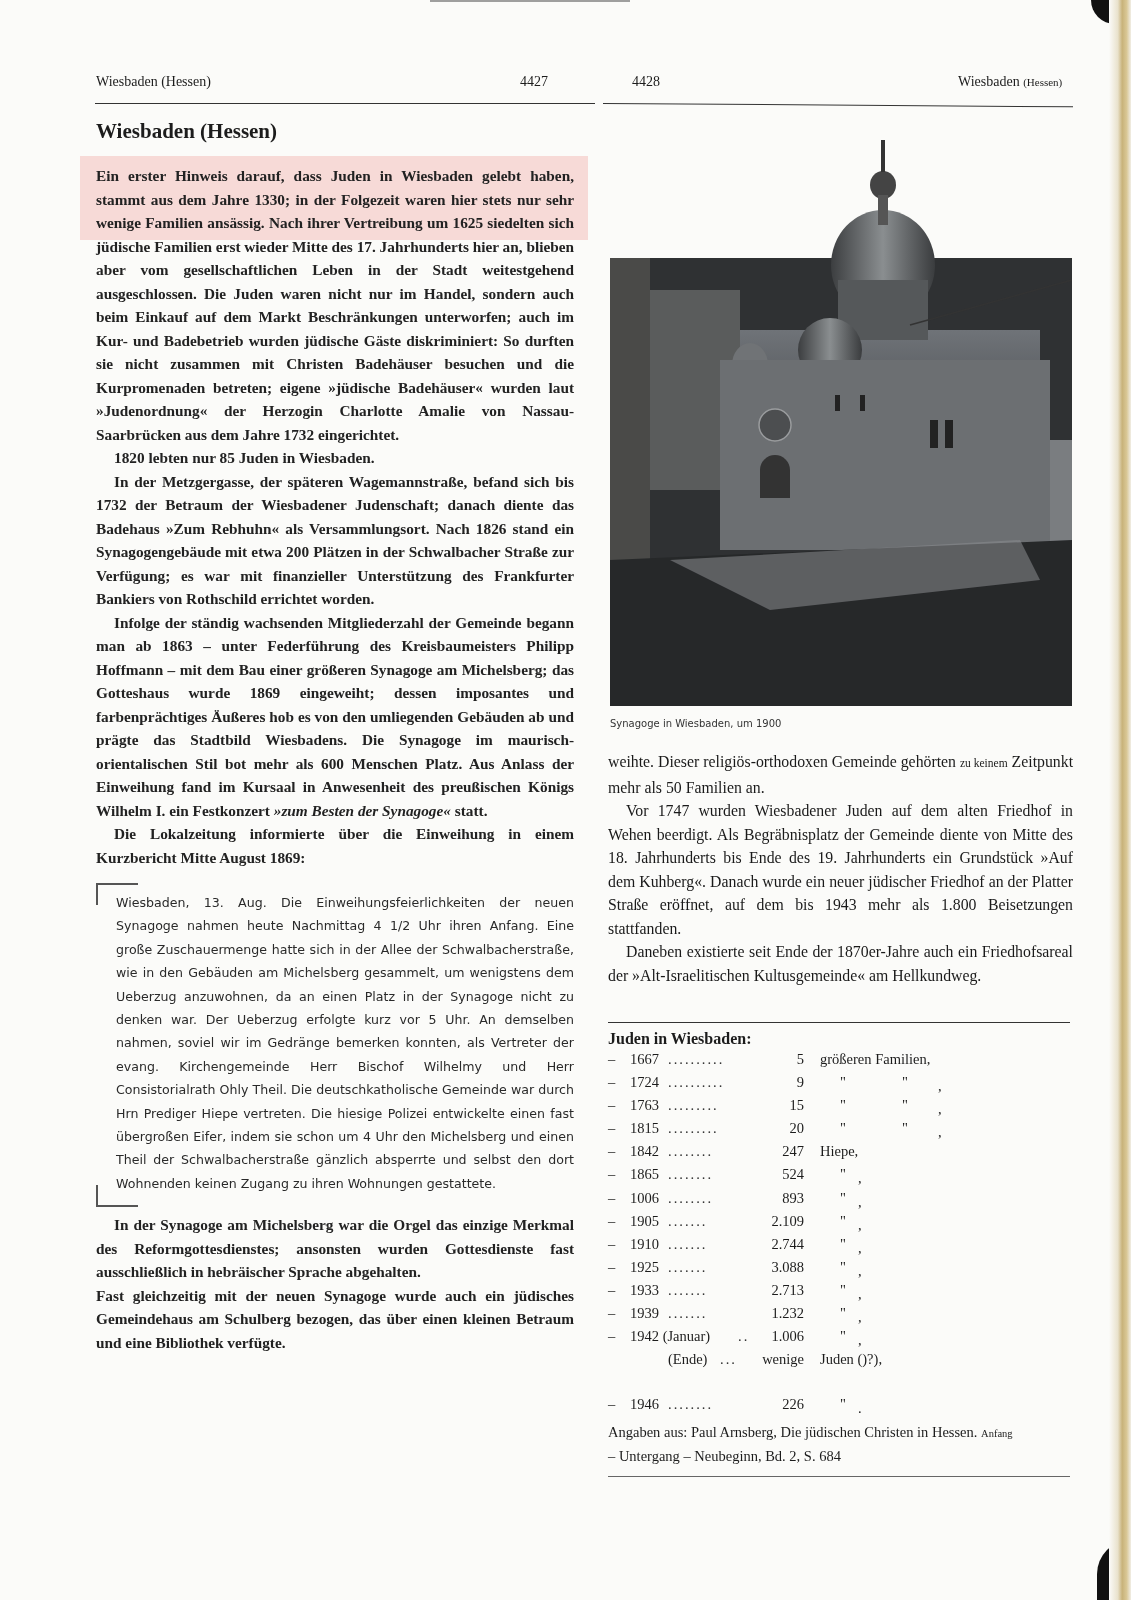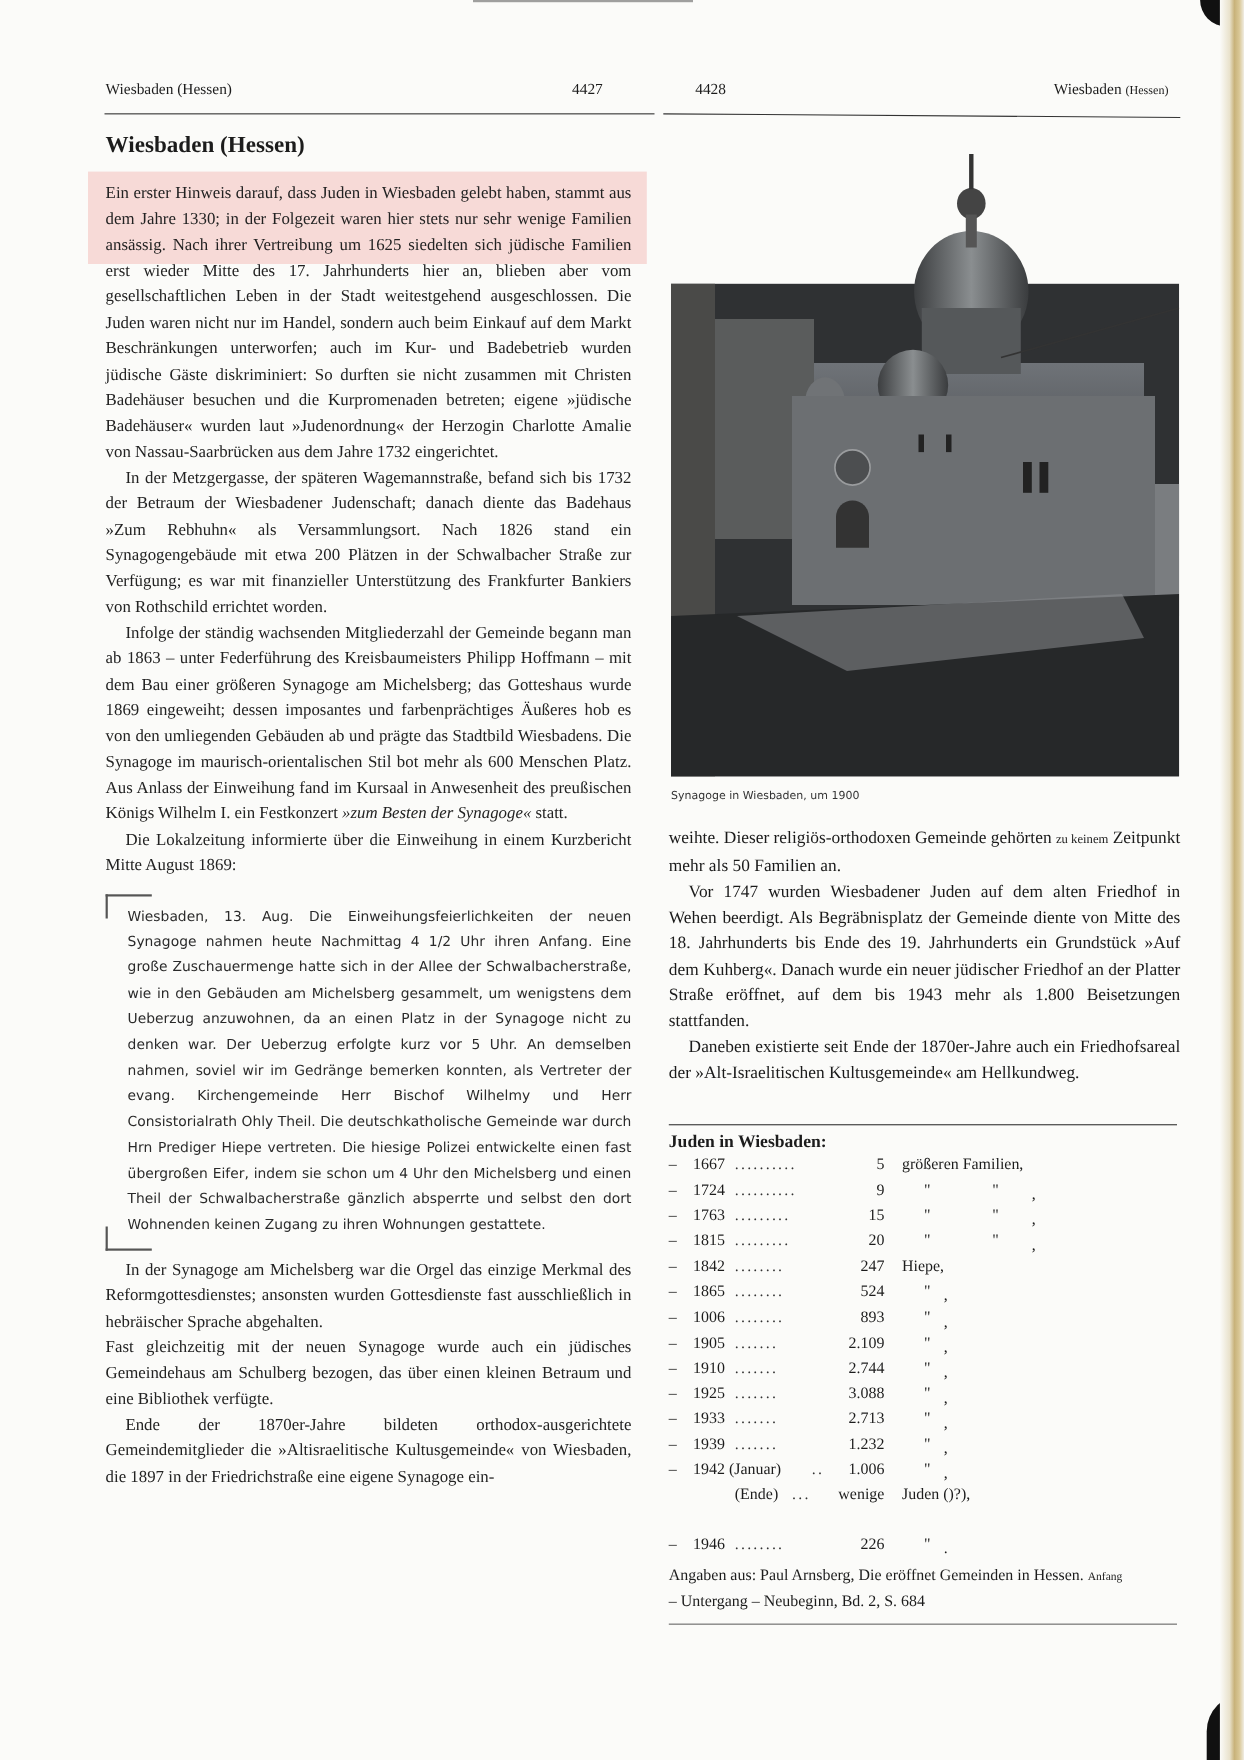--- a/index.html
+++ b/index.html
@@ -13,21 +13,21 @@
   .rh-left { left:96px; }
   .rh-pl { left:520px; }
   .rh-pr { left:632px; }
   .rh-right { left:958px; font-size:14px; }
   .rh-right small { font-size:11px; }
   .rule-left { position:absolute; left:95px; top:103px; width:500px; height:1px; background:#333; }
   .rule-right { position:absolute; left:603px; top:103px; width:470px; height:1px; background:#333; transform:rotate(0.4deg); transform-origin:left; }
 
   .col-left { position:absolute; left:96px; top:115px; width:478px; }
   .title { font-size:21px; font-weight:bold; margin:4px 0 20px 0; }
-  .p { font-size:15.3px; line-height:23.5px; text-align:justify; margin:0; font-weight:normal; color:#222; }
+  .p { font-size:15.3px; line-height:23.5px; text-align:justify; margin:0; font-weight:bold; color:#222; }
   .p.ind { text-indent:18px; }
   .hl-block { position:absolute; left:80px; top:156px; width:508px; height:84px; background:#f6d3d1; opacity:.85; }
   .quote { position:relative; margin:22px 0 18px 0; padding-left:20px; font-family:"DejaVu Sans","Liberation Sans",sans-serif; font-size:12.6px; line-height:23.4px; text-align:justify; color:#2a2a2a; }
   .qbr-top { position:absolute; left:0; top:-8px; width:40px; height:20px; border-left:2px solid #555; border-top:2px solid #555; }
   .qbr-bot { position:absolute; left:0; bottom:-12px; width:40px; height:20px; border-left:2px solid #555; border-bottom:2px solid #555; }
   .italic { font-style:italic; }
 
   .photo { position:absolute; left:610px; top:140px; width:462px; height:566px; }
   .caption { position:absolute; left:610px; top:718px; font-family:"DejaVu Sans","Liberation Sans",sans-serif; font-size:10px; color:#333; }
   .col-right { position:absolute; left:608px; top:750px; width:465px; }
@@ -64,31 +64,31 @@
 <div class="running rh-pr">4428</div>
 <div class="running rh-right"><span>Wiesbaden</span> <small>(Hessen)</small></div>
 <div class="rule-left"></div>
 <div class="rule-right"></div>
 
 <div class="hl-block"></div>
 
 <div class="col-left">
   <div class="title">Wiesbaden (Hessen)</div>
   <p class="p" style="position:relative;"><span>Ein erster Hinweis darauf, dass Juden in Wiesbaden gelebt haben, stammt aus dem Jahre 1330; in der Folgezeit waren hier stets nur sehr wenige Familien ansässig.</span><span> Nach ihrer Vertreibung um 1625 siedelten sich jüdische Familien erst wieder Mitte des 17. Jahrhunderts hier an, blieben aber vom gesellschaftlichen Leben in der Stadt weitestgehend ausgeschlossen. Die Juden waren nicht nur im Handel, sondern auch beim Einkauf auf dem Markt Beschränkungen unterworfen; auch im Kur- und Badebetrieb wurden jüdische Gäste diskriminiert: So durften sie nicht zusammen mit Christen Badehäuser besuchen und die Kurpromenaden betreten; eigene »jüdische Badehäuser« wurden laut »Judenordnung« der Herzogin Charlotte Amalie von Nassau-Saarbrücken aus dem Jahre 1732 eingerichtet.</span></p>
+  <p class="p ind">1820 lebten nur 85 Juden in Wiesbaden.</p>
   <p class="p ind">In der Metzgergasse, der späteren Wagemannstraße, befand sich bis 1732 der Betraum der Wiesbadener Judenschaft; danach diente das Badehaus »Zum Rebhuhn« als Versammlungsort. Nach 1826 stand ein Synagogengebäude mit etwa 200 Plätzen in der Schwalbacher Straße zur Verfügung; es war mit finanzieller Unterstützung des Frankfurter Bankiers von Rothschild errichtet worden.</p>
   <p class="p ind"><span>Infolge der ständig wachsenden Mitgliederzahl der Gemeinde begann man ab 1863 – unter Federführung des Kreisbaumeisters Philipp Hoffmann – mit dem Bau einer größeren Synagoge am Michelsberg; das Gotteshaus wurde 1869 eingeweiht; dessen imposantes und farbenprächtiges Äußeres hob es von den umliegenden Gebäuden ab und prägte das Stadtbild Wiesbadens. Die Synagoge im maurisch-orientalischen Stil bot mehr als 600 Menschen Platz. Aus Anlass der Einweihung fand im Kursaal in Anwesenheit des preußischen Königs Wilhelm I. ein Festkonzert</span> <span class="italic">»zum Besten der Synagoge«</span><span> statt.</span></p>
   <p class="p ind">Die Lokalzeitung informierte über die Einweihung in einem Kurzbericht Mitte August 1869:</p>
   <div class="quote">
     <div class="qbr-top"></div>
     <span>Wiesbaden, 13. Aug. Die Einweihungsfeierlichkeiten der neuen Synagoge nahmen heute Nachmittag 4 1/2 Uhr ihren Anfang. Eine große Zuschauermenge hatte sich in der Allee der Schwalbacherstraße, wie in den Gebäuden am Michelsberg gesammelt, um wenigstens dem Ueberzug anzuwohnen, da an einen Platz in der Synagoge nicht zu denken war. Der Ueberzug erfolgte kurz vor 5 Uhr. An demselben nahmen, soviel wir im Gedränge bemerken konnten, als Vertreter der evang. Kirchengemeinde Herr Bischof Wilhelmy und Herr Consistorialrath Ohly Theil. Die deutschkatholische Gemeinde war durch Hrn Prediger Hiepe vertreten. Die hiesige Polizei entwickelte einen fast übergroßen Eifer, indem sie schon um 4 Uhr den Michelsberg und einen Theil der Schwalbacherstraße gänzlich absperrte und selbst den dort Wohnenden keinen Zugang zu ihren Wohnungen gestattete.</span>
     <div class="qbr-bot"></div>
   </div>
   <p class="p ind">In der Synagoge am Michelsberg war die Orgel das einzige Merkmal des Reformgottesdienstes; ansonsten wurden Gottesdienste fast ausschließlich in hebräischer Sprache abgehalten.</p>
   <p class="p">Fast gleichzeitig mit der neuen Synagoge wurde auch ein jüdisches Gemeindehaus am Schulberg bezogen, das über einen kleinen Betraum und eine Bibliothek verfügte.</p>
-  <p class="p ind">Ende der 1870er-Jahre bildeten orthodox-ausgerichtete Gemeindemitglieder die »Altisraelitische Kultusgemeinde« von Wiesbaden, die 1897 in der Friedrichstraße eine eigene Synagoge ein-</p>
 </div>
 
 <div class="photo">
   <svg width="462" height="566" viewBox="0 0 462 566">
     <defs>
       <linearGradient id="g1" x1="0" y1="0" x2="0" y2="1">
           <stop offset="0" stop-color="#6f7378"></stop>
           <stop offset="1" stop-color="#2a2c2e"></stop>
         </linearGradient>
       <linearGradient id="g2" x1="0" y1="0" x2="1" y2="0">
@@ -249,15 +249,15 @@
       <div class="gap"></div>
       <div class="srow">
         <span class="dash">–</span>
         <span class="yr">1946</span>
         <span class="dots">........</span>
         <span class="val" style="left: 0px; right: auto; width: 196px;">226</span>
         <span class="ditto1" style="left: 232px;">"</span>
         <span class="comma2">.</span>
       </div>
     </div>
-  <div class="source"><span>Angaben aus: Paul Arnsberg, Die eröffnet Gemeinden in Hessen.</span> <small>Anfang</small><br><span>– Untergang – Neubeginn, Bd. 2, S. 684</span></div>
+  <div class="source"><span>Angaben aus: Paul Arnsberg, Die jüdischen Christen in Hessen.</span> <small>Anfang</small><br><span>– Untergang – Neubeginn, Bd. 2, S. 684</span></div>
 </div>
 <div class="rule-bottom"></div>
 
 </body></html>

